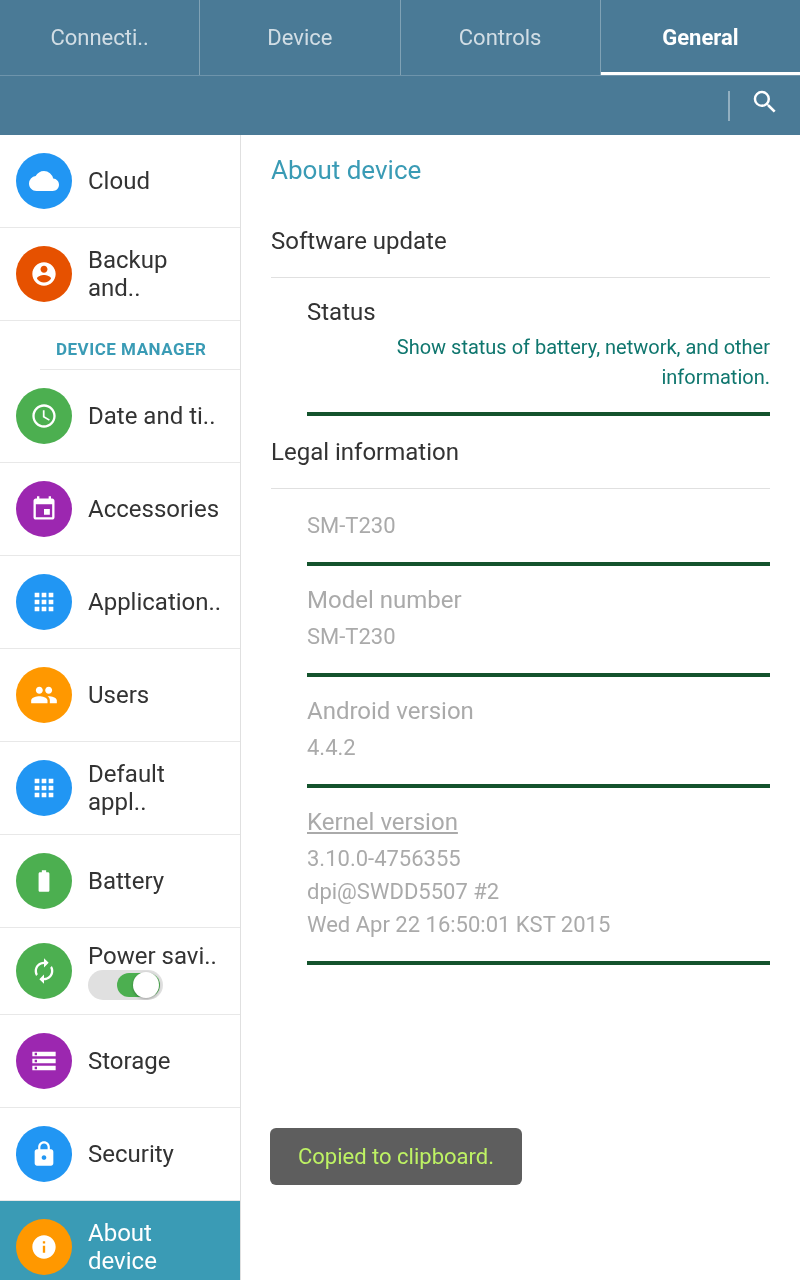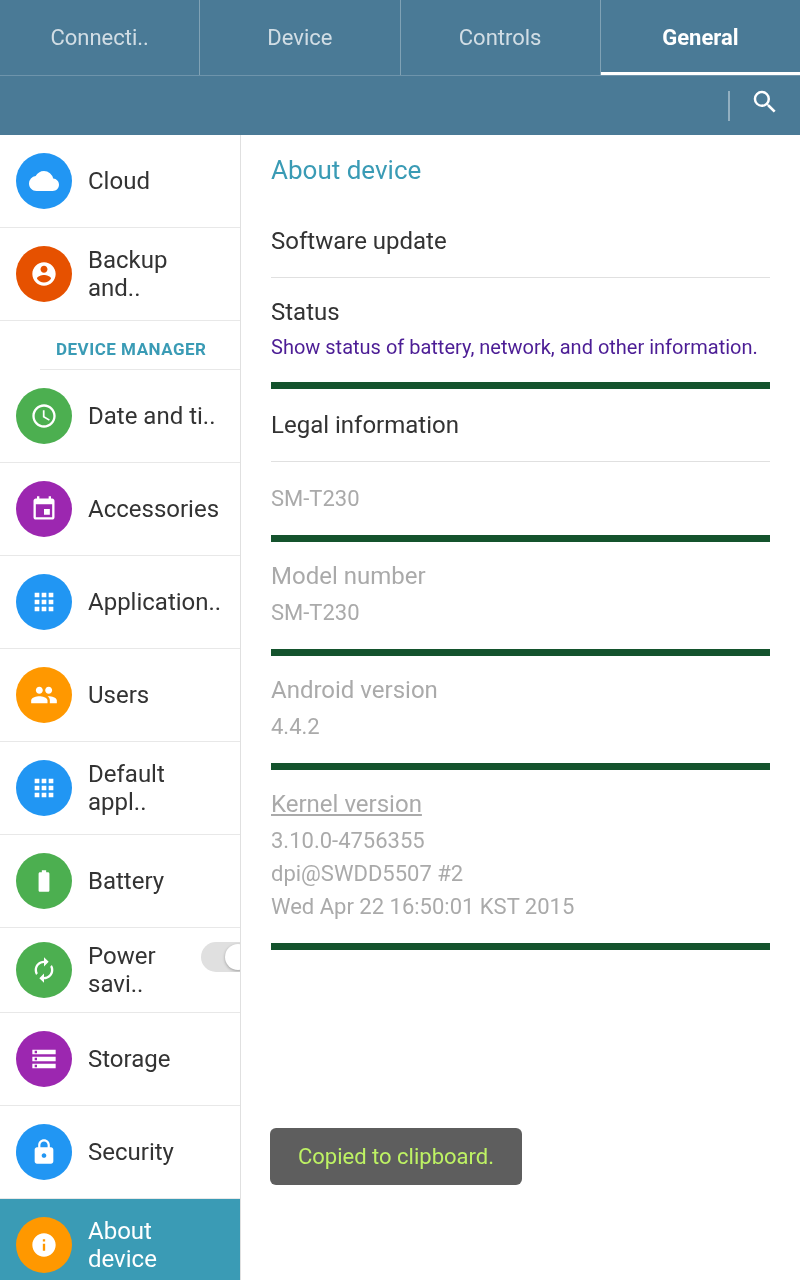--- a/index.html
+++ b/index.html
@@ -132,22 +132,22 @@
       display: flex;
       align-items: center;
       justify-content: center;
       margin-right: 16px;
       flex-shrink: 0;
       font-size: 26px;
       color: #fff;
     }
     .power-saving-content {
       display: flex;
-      flex-direction: row;
-      gap: 24px;
+      flex-direction: column;
+      gap: 0;
     }
     .power-saving-label {
       font-size: 24px;
       color: #333;
     }
     .toggle-track {
       width: 75px;
       height: 30px;
       background: #e0e0e0;
       border-radius: 15px;
@@ -185,39 +185,41 @@
       padding: 20px 30px;
     }
     .about-title {
       font-size: 26px;
       color: #3a9bb5;
       font-weight: 400;
       margin-bottom: 20px;
     }
     .right-item {
       padding: 20px 0;
-      border-bottom: 7px solid #14532d;
+      border-bottom: 4px solid #14532d;
+      margin-left: 36px;
     }
     .right-item-title {
       font-size: 24px;
       color: #333;
       font-weight: 400;
       margin-bottom: 6px;
     }
     .right-item-value {
       font-size: 22px;
       color: #aaa;
       font-weight: 400;
       line-height: 1.5;
     }
     .right-item-subtitle {
       font-size: 20px;
-      color: #4c1d95;
+      color: #0f766e;
       margin-top: 4px;
       line-height: 1.5;
+      text-align: right;
     }
     .right-item-single {
       font-size: 24px;
       color: #333;
       font-weight: 400;
       padding: 22px 0;
       border-bottom: 1px solid #e0e0e0;
       cursor: pointer;
     }
 

